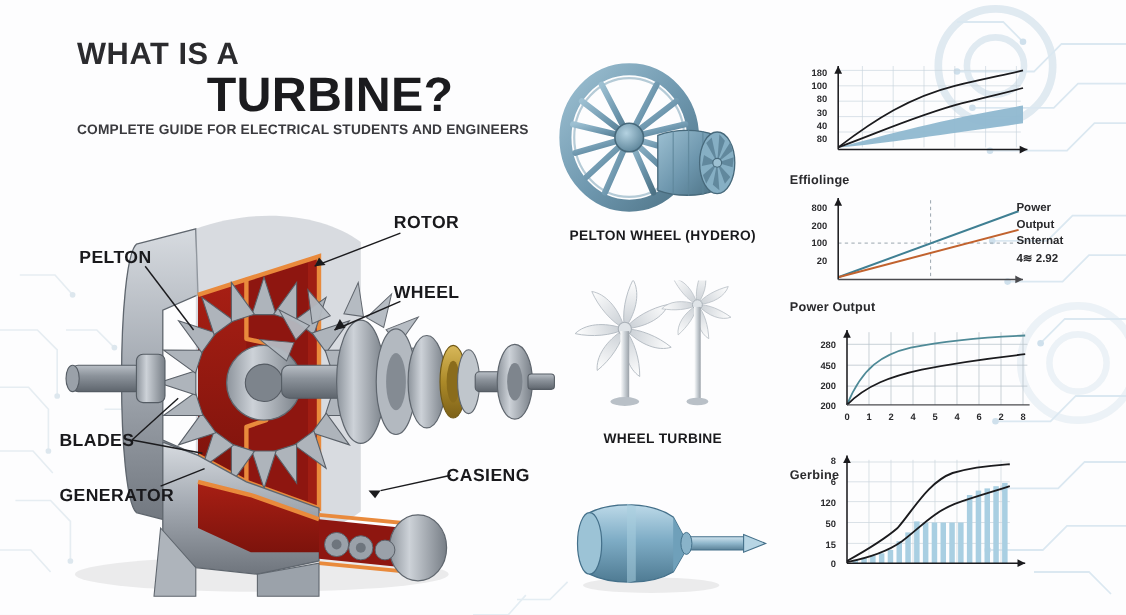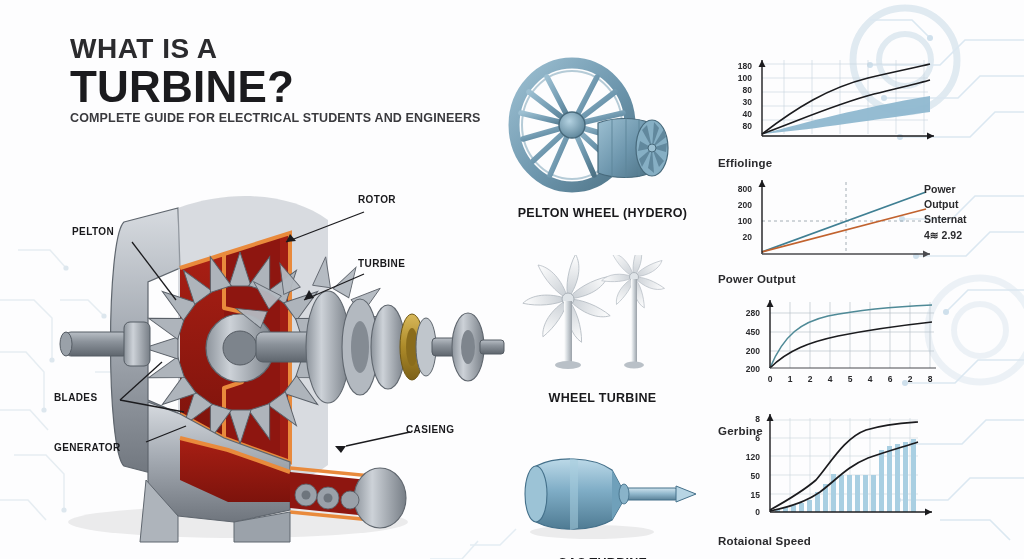--- a/index.html
+++ b/index.html
@@ -9,28 +9,28 @@
     background:#ffffff;position:relative;
   }
   #root{position:absolute;inset:0;background:#e5e5e5;}
 
   
   .bg-circuit{position:absolute;inset:0;pointer-events:none;}
 
   
   .header{position:absolute;left:70px;top:34px;width:460px;}
   .h-line1{font-size:28px;font-weight:700;letter-spacing:.5px;color:#2b2b2e;line-height:1.05;}
-  .h-line2{font-size:44px;font-weight:800;letter-spacing:.2px;color:#1b1b1e;line-height:1.0;margin-top:2px;}
+  .h-line2{font-size:44px;font-weight:800;letter-spacing:.2px;color:#1b1b1e;line-height:1.0;margin-top:2px;text-align:center;}
   .h-sub{font-size:12.5px;font-weight:600;letter-spacing:.15px;color:#3a3a3e;margin-top:2px;}
 
   
   .diagram{position:absolute;left:28px;top:150px;width:480px;height:400px;}
   .diagram svg{display:block;}
   .dlabel{
-    position:absolute;font-size:10px;font-weight:700;color:#19191c;
+    position:absolute;font-size:16px;font-weight:700;color:#19191c;
     letter-spacing:.4px;white-space:nowrap;
   }
 
   
   .midcol{position:absolute;left:500px;top:55px;width:205px;height:500px;}
   .mid-item{position:absolute;width:205px;text-align:center;}
   .mid-cap{font-size:12.5px;font-weight:700;color:#19191c;letter-spacing:.3px;margin-top:2px;text-align:center;}
 
   
   .chart{position:absolute;}
@@ -248,21 +248,21 @@
         <path d="M382 282 L318 296"></path>
       </g>
       <g fill="#1b1b1e">
         <path d="M258 92 l10 -1 l-6 -7 Z"></path>
         <path d="M276 150 l10 -2 l-5 -8 Z"></path>
         <path d="M318 296 l-11 0 l6 7 Z"></path>
       </g>
     </svg>
 
     <div class="dlabel" style="left:330px;top:44px;">ROTOR</div>
-    <div class="dlabel" style="left:330px;top:108px;">TURBINE</div>
+    <div class="dlabel" style="left:330px;top:108px;">WHEEL</div>
     <div class="dlabel" style="left:44px;top:76px;">PELTON</div>
     <div class="dlabel" style="left:26px;top:242px;">BLADES</div>
     <div class="dlabel" style="left:26px;top:292px;">GENERATOR</div>
     <div class="dlabel" style="left:378px;top:274px;">CASIENG</div>
   </div>
 
   <div class="midcol">
 
     <div class="mid-item" style="top:0;">
       <svg width="205" height="145" viewBox="0 0 205 145">
@@ -544,16 +544,15 @@
         <rect x="185" y="34" width="5" height="70"></rect>
         <rect x="193" y="31" width="5" height="73"></rect>
       </g>
       <path d="M52 102 C 70 92 84 84 98 72 C 112 56 126 30 148 22 C 168 16 186 15 200 14" fill="none" stroke="#1b1b1e" stroke-width="1.7"></path>
       <path d="M52 103 C 72 99 88 94 102 84 C 118 72 130 58 150 50 C 170 43 188 38 200 34" fill="none" stroke="#1b1b1e" stroke-width="1.7"></path>
       <line x1="52" y1="6" x2="52" y2="104" stroke="#1b1b1e" stroke-width="1.4"></line>
       <path d="M52 6 l-3.5 7 l7 0 Z" fill="#1b1b1e"></path>
       <line x1="52" y1="104" x2="214" y2="104" stroke="#1b1b1e" stroke-width="1.4"></line>
       <path d="M214 104 l-7 -3.5 l0 7 Z" fill="#1b1b1e"></path>
     </svg>
-    <div class="chart-cap" style="width:250px;">Rotaional Speed</div>
   </div>
 
 </div>
 
 </body></html>

